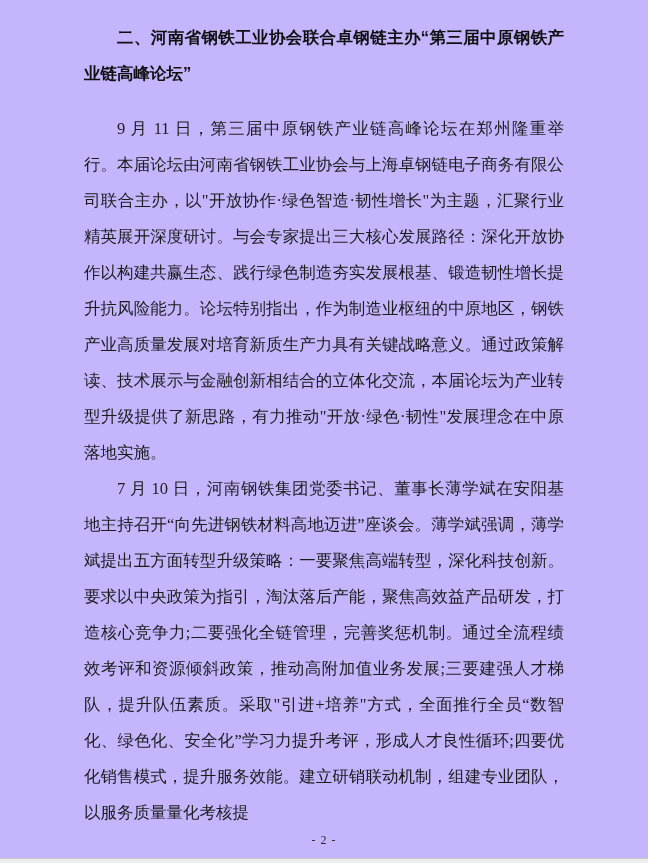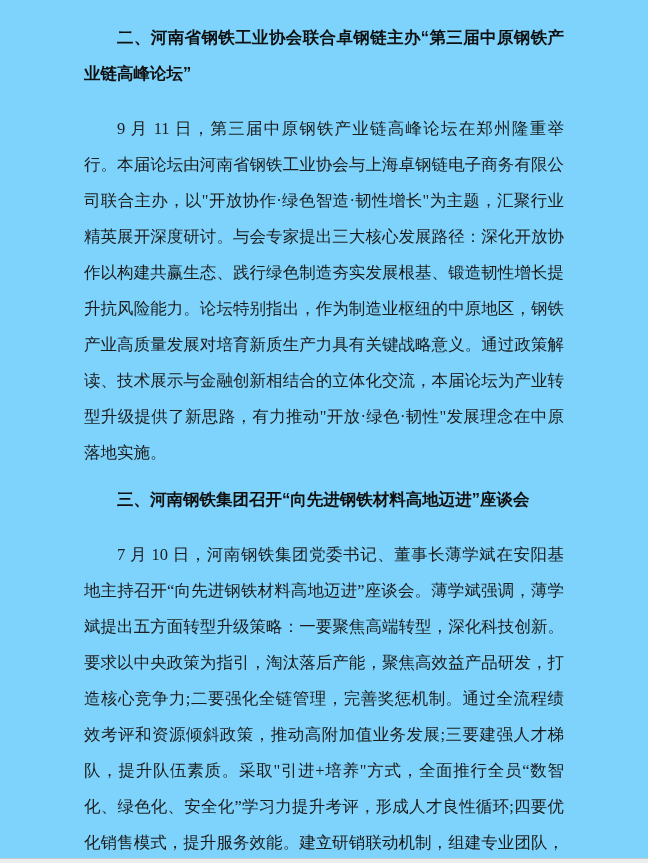--- a/index.html
+++ b/index.html
@@ -10,21 +10,21 @@
     overflow: hidden;
     font-family: "Liberation Serif", "DejaVu Serif", serif;
     color: #1c1c1c;
   }
   .page {
     position: relative;
     width: 648px;
     height: 863px;
     box-sizing: border-box;
     padding: 19px 84px 0 84px;
-    background: #7dd3fc;
+    background: #c4b5fd;
   }
   .heading {
     font-family: "Liberation Sans", "DejaVu Sans", sans-serif;
     font-weight: 700;
     font-size: 16.5px;
     line-height: 36px;
     text-indent: 2em;
     text-align: justify;
     margin: 10px 0 20px 0;
     color: #101010;
@@ -63,20 +63,19 @@
 <body>
 
 <div class="page">
 
   <section class="doc-section">
     <h2 class="heading">二、河南省钢铁工业协会联合卓钢链主办“第三届中原钢铁产业链高峰论坛”</h2>
     <p class="para">9 月 11 日，第三届中原钢铁产业链高峰论坛在郑州隆重举行。本届论坛由河南省钢铁工业协会与上海卓钢链电子商务有限公司联合主办，以"开放协作·绿色智造·韧性增长"为主题，汇聚行业精英展开深度研讨。与会专家提出三大核心发展路径：深化开放协作以构建共赢生态、践行绿色制造夯实发展根基、锻造韧性增长提升抗风险能力。论坛特别指出，作为制造业枢纽的中原地区，钢铁产业高质量发展对培育新质生产力具有关键战略意义。通过政策解读、技术展示与金融创新相结合的立体化交流，本届论坛为产业转型升级提供了新思路，有力推动"开放·绿色·韧性"发展理念在中原落地实施。</p>
   </section>
 
   <section class="doc-section">
-    <h2 class="heading">三、河南钢铁集团召开“向先进钢铁材料高地迈进”座谈会</h2>
     <p class="para">7 月 10 日，河南钢铁集团党委书记、董事长薄学斌在安阳基地主持召开“向先进钢铁材料高地迈进”座谈会。薄学斌强调，薄学斌提出五方面转型升级策略：一要聚焦高端转型，深化科技创新。要求以中央政策为指引，淘汰落后产能，聚焦高效益产品研发，打造核心竞争力;二要强化全链管理，完善奖惩机制。通过全流程绩效考评和资源倾斜政策，推动高附加值业务发展;三要建强人才梯队，提升队伍素质。采取"引进+培养"方式，全面推行全员“数智化、绿色化、安全化”学习力提升考评，形成人才良性循环;四要优化销售模式，提升服务效能。建立研销联动机制，组建专业团队，以服务质量量化考核提</p>
   </section>
 
   <div class="footer">- 2 -</div>
 
   <div class="page-edge"></div>
 </div>
 
 </body></html>

